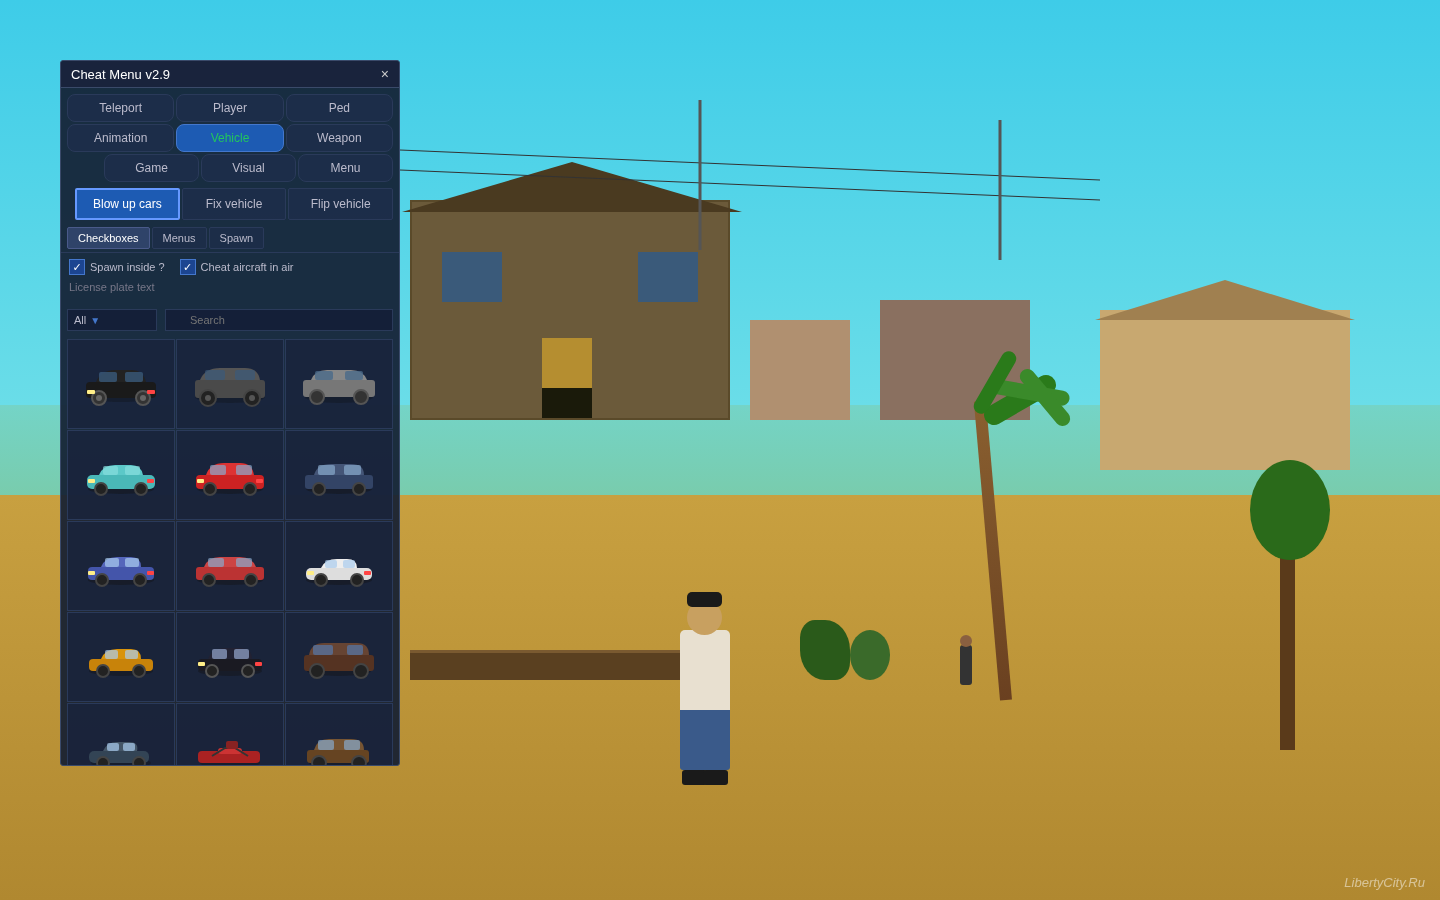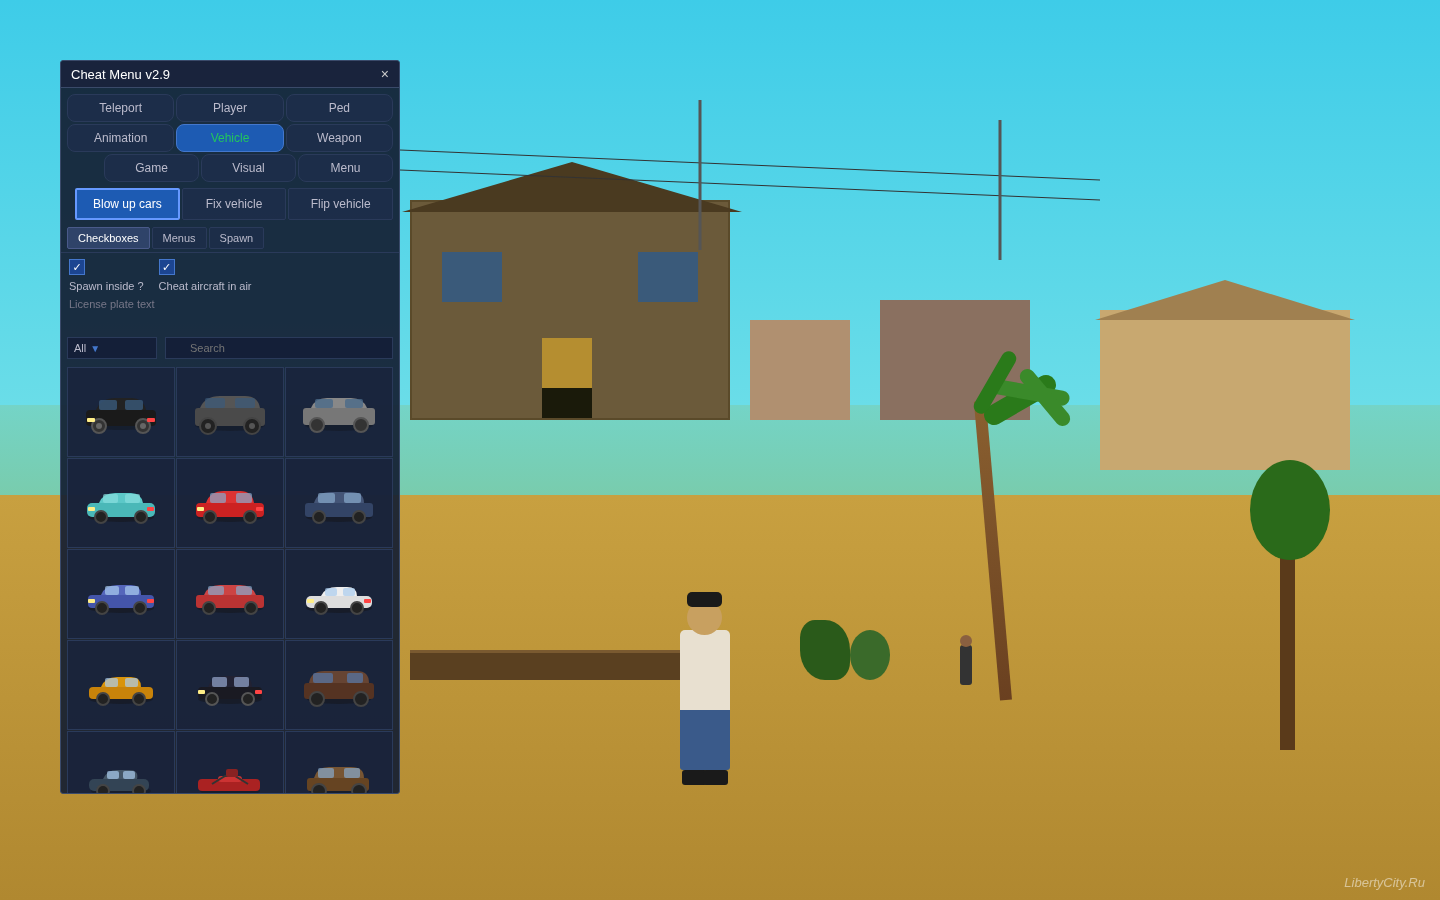--- a/index.html
+++ b/index.html
@@ -163,25 +163,24 @@
     
     .checkbox-section {
       padding: 6px 8px 4px;
       display: flex;
       gap: 15px;
       align-items: center;
     }
 
     .checkbox-item {
       display: flex;
-      align-items: flex-start;
+      align-items: center;
       gap: 5px;
       font-size: 11px;
       color: #bbc;
-      flex-direction: column;
     }
 
     .checkbox-box {
       width: 16px;
       height: 16px;
       background: rgba(30, 80, 180, 0.7);
       border: 1px solid #4477cc;
       display: flex;
       align-items: center;
       justify-content: center;
@@ -196,21 +195,21 @@
     }
 
     
     .license-section {
       padding: 2px 8px 4px;
     }
 
     .license-label {
       color: #778;
       font-size: 11px;
-      margin-bottom: 19px;
+      margin-bottom: 8px;
     }
 
     
     .filter-row {
       display: flex;
       gap: 8px;
       padding: 4px 6px;
       align-items: flex-start;
     }
 

